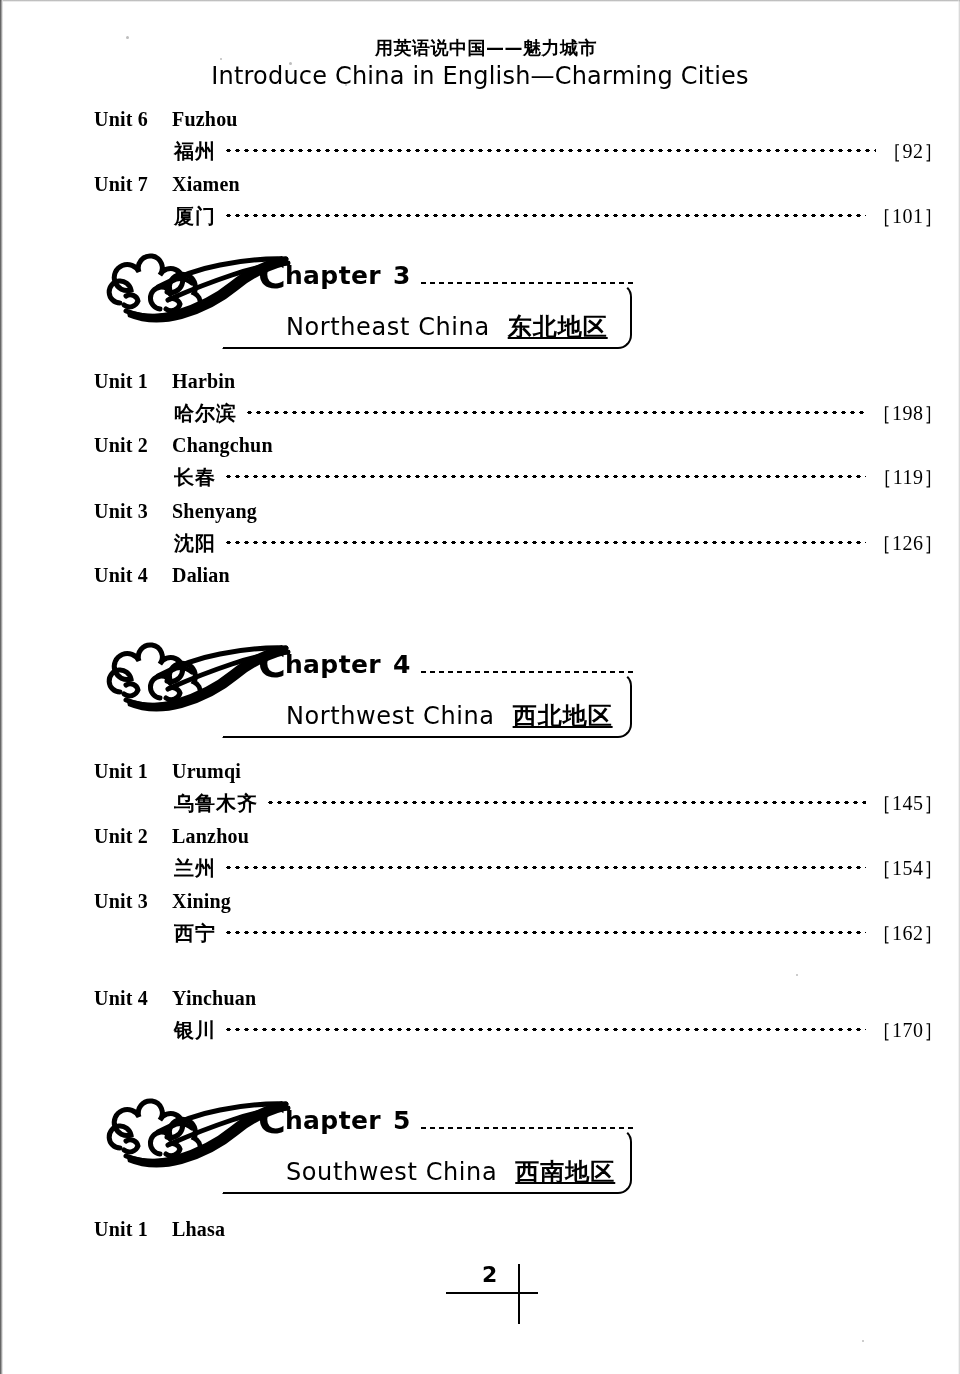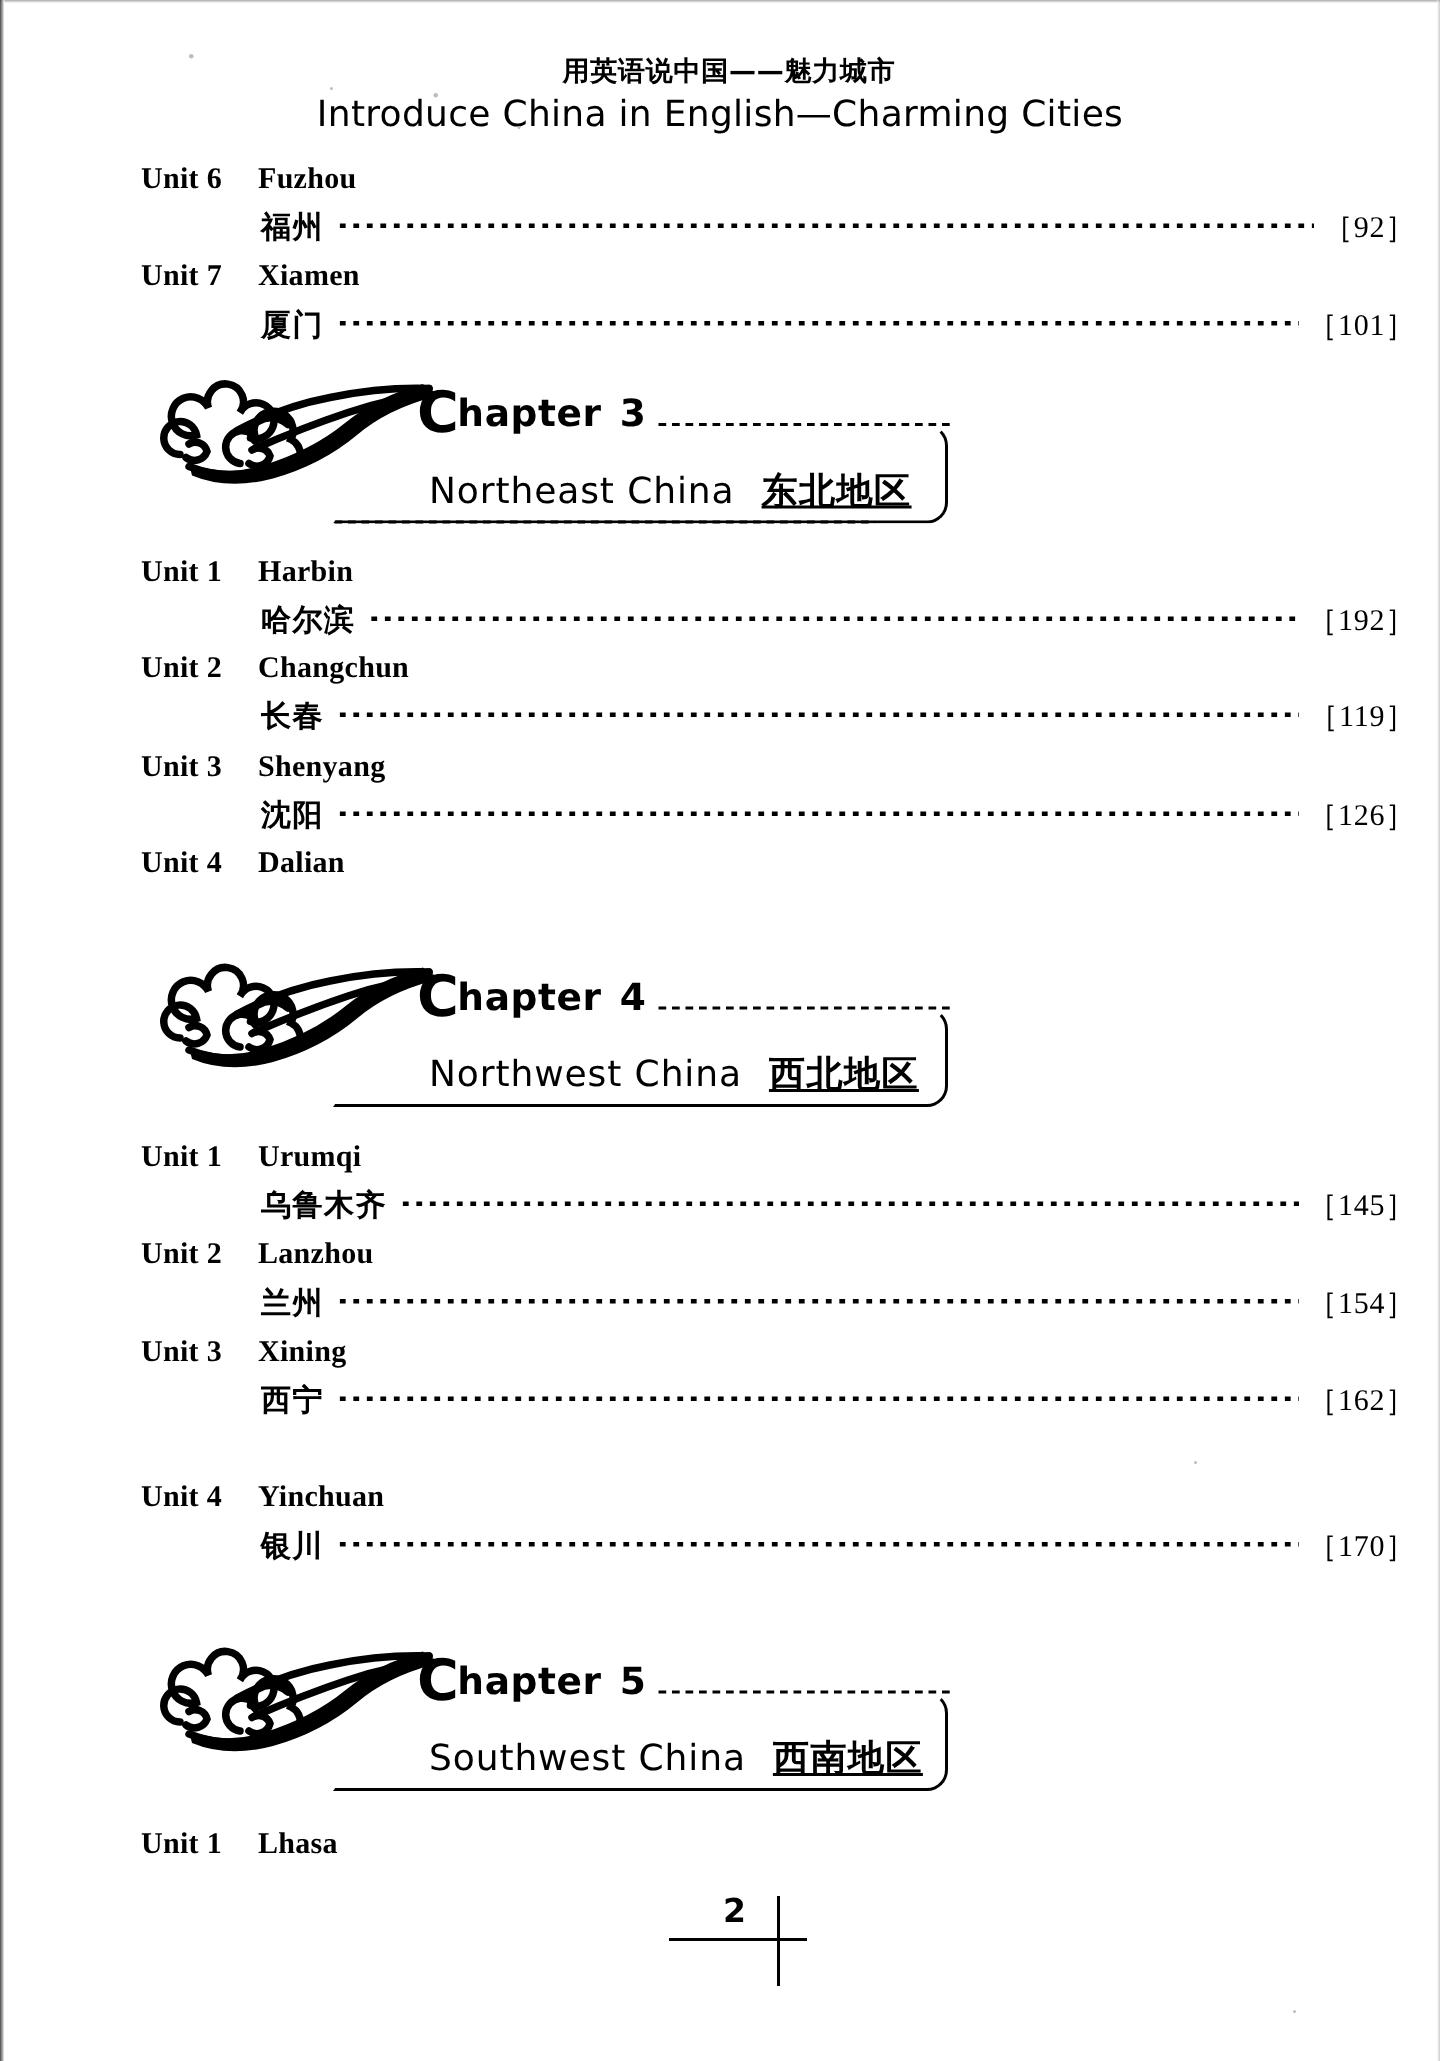--- a/index.html
+++ b/index.html
@@ -184,21 +184,20 @@
     left: 258px;
     top: 18px;
     font-family: "DejaVu Sans", sans-serif;
     font-weight: 700;
     font-size: 25px;
     letter-spacing: .4px;
     white-space: nowrap;
     z-index: 3;
     background: #fff;
     padding-right: 6px;
-    margin-left: 20px;
   }
   .chapter-title .dropcap {
     font-size: 38px;
     line-height: 0;
     position: relative;
     top: 4px;
     font-weight: 700;
     letter-spacing: -1px;
   }
   .chapter-title .chnum {
@@ -331,21 +330,21 @@
     </div>
   </div>
 
   <div class="toc-entry" style="top:370px;">
     <div class="entry-line1">
       <span class="unit-label">Unit 1</span><span class="city-en">Harbin</span>
     </div>
     <div class="entry-line2">
       <span class="city-cn">哈尔滨</span>
       <span class="leader"></span>
-      <span class="pageno">［192］</span>
+      <span class="pageno">［198］</span>
     </div>
   </div>
 
   <div class="toc-entry" style="top:434px;">
     <div class="entry-line1">
       <span class="unit-label">Unit 2</span><span class="city-en">Changchun</span>
     </div>
     <div class="entry-line2">
       <span class="city-cn">长春</span>
       <span class="leader"></span>

